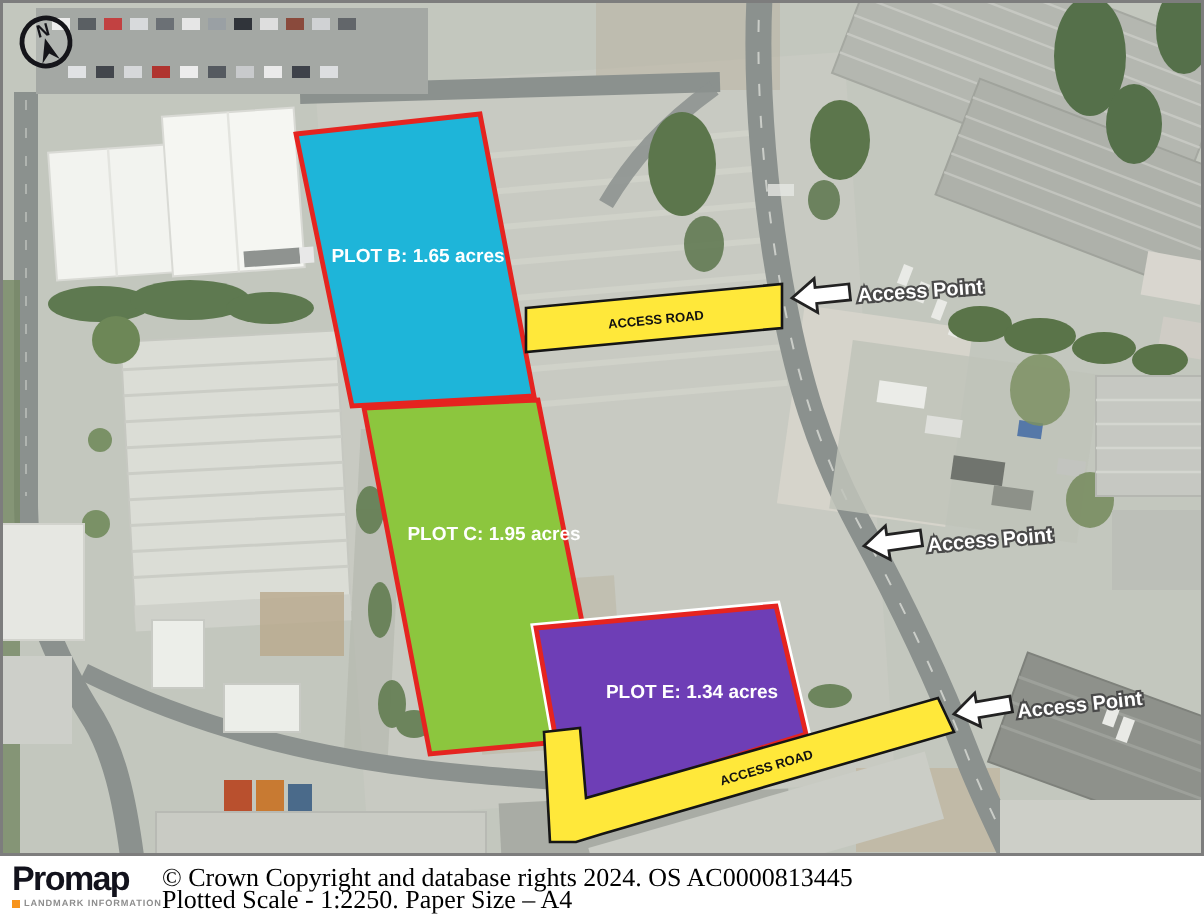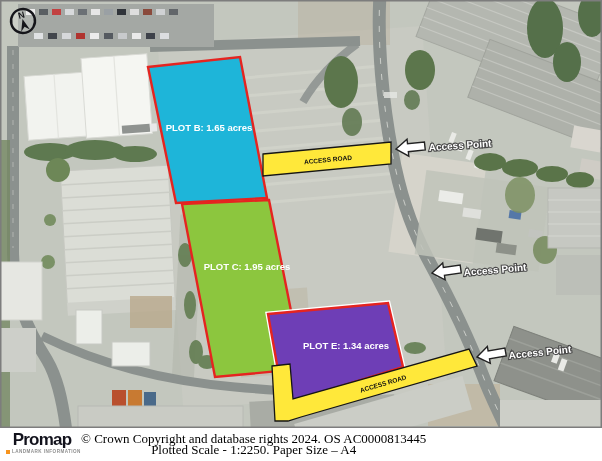--- a/index.html
+++ b/index.html
@@ -2,21 +2,21 @@
 <html><head>
 <meta charset="utf-8">
 <style>
   html,body{margin:0;padding:0;background:#ffffff;}
   .page{
     position:relative;width:602px;height:461px;background:#ffffff;
     font-family:"Liberation Sans",sans-serif;overflow:hidden;
   }
   .map-wrap{position:absolute;left:0;top:0;width:602px;height:428px;}
   .footer{
-    position:absolute;left:0;top:429px;width:602px;height:16px;background:#ffffff;text-align:center;
+    position:absolute;left:0;top:429px;width:602px;height:16px;background:#ffffff;
   }
   .logo{position:absolute;left:6px;top:3px;width:72px;}
   .brand{
     display:block;font-weight:bold;font-size:17px;line-height:15px;
     letter-spacing:-0.8px;color:#12121c;font-family:"Liberation Sans",sans-serif;
   }
   .tagline-row{display:flex;align-items:center;margin-top:2px;}
   .orange-sq{width:4px;height:4px;background:#f7941d;margin-right:2px;flex:0 0 auto;}
   .tagline{
     font-size:4.6px;letter-spacing:0.45px;color:#8e8e8e;font-weight:bold;

